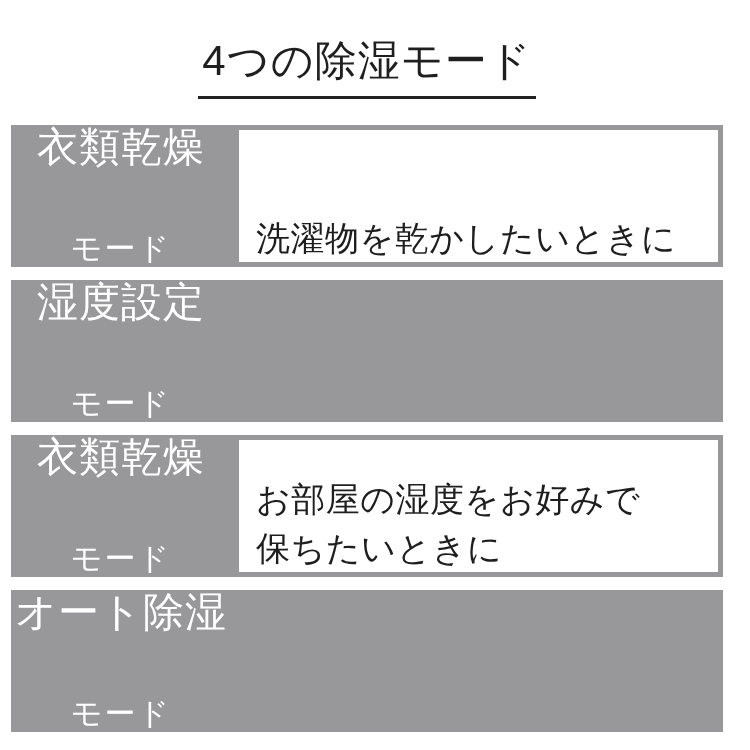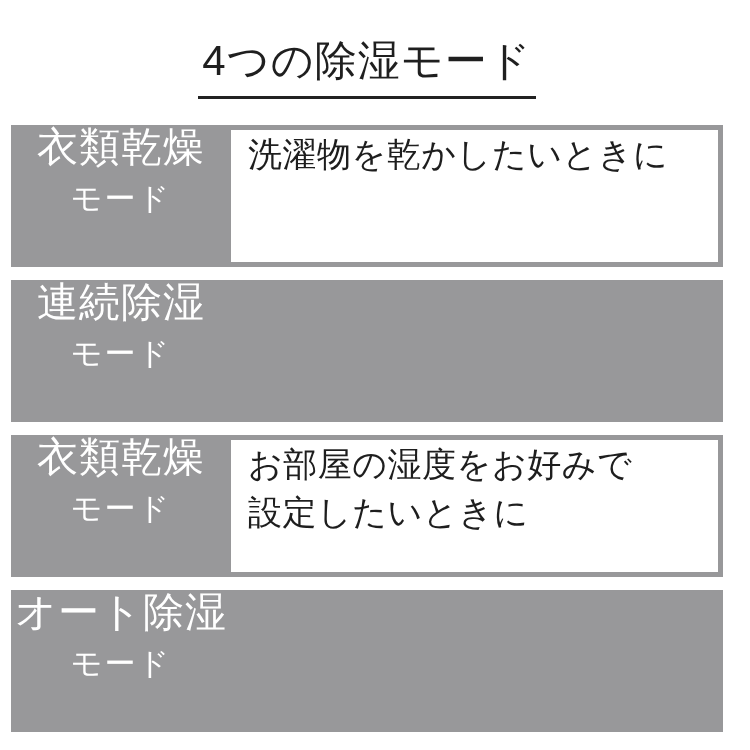--- a/index.html
+++ b/index.html
@@ -34,43 +34,43 @@
     height: 142px;
     background: #98989a;
     margin-bottom: 13px;
   }
   .label-cell {
     width: 220px;
     flex: 0 0 220px;
     display: flex;
     flex-direction: column;
     align-items: center;
-    justify-content: flex-start;
+    justify-content: space-between;
     color: #ffffff;
   }
   .label-main {
     font-size: 41px;
     line-height: 1.12;
     font-weight: 500;
     letter-spacing: 1px;
     white-space: nowrap;
   }
   .label-sub {
     font-size: 31px;
     line-height: 1.2;
     font-weight: 400;
     letter-spacing: 2px;
     margin-top: 9px;
   }
   .desc-cell {
     flex: 1;
     background: #ffffff;
-    margin: 5px 5px 5px 0;
+    margin: 5px 5px 5px 8px;
     display: flex;
-    align-items: flex-start;
+    align-items: flex-end;
     padding-left: 17px;
     box-sizing: border-box;
   }
   .desc-text {
     font-size: 34px;
     line-height: 1.42;
     font-weight: 500;
     color: #1e1e1e;
     letter-spacing: 0.5px;
     white-space: pre-line;
@@ -90,33 +90,33 @@
       <div class="label-main">衣類乾燥</div>
       <div class="label-sub">モード</div>
     </div>
     <div class="desc-cell">
       <div class="desc-text">洗濯物を乾かしたいときに</div>
     </div>
   </div>
 
   <div class="row">
     <div class="label-cell">
-      <div class="label-main">連続除湿</div>
+      <div class="label-main">湿度設定</div>
       <div class="label-sub">モード</div>
     </div>
   </div>
 
   <div class="row">
     <div class="label-cell">
       <div class="label-main">衣類乾燥</div>
       <div class="label-sub">モード</div>
     </div>
     <div class="desc-cell">
       <div class="desc-text">お部屋の湿度をお好みで
-設定したいときに</div>
+保ちたいときに</div>
     </div>
   </div>
 
   <div class="row">
     <div class="label-cell">
       <div class="label-main">オート除湿</div>
       <div class="label-sub">モード</div>
     </div>
   </div>
 

